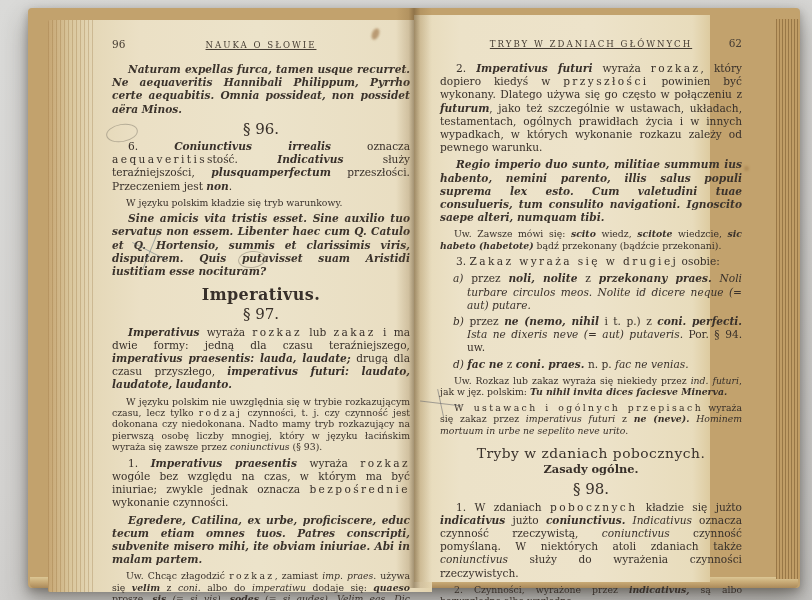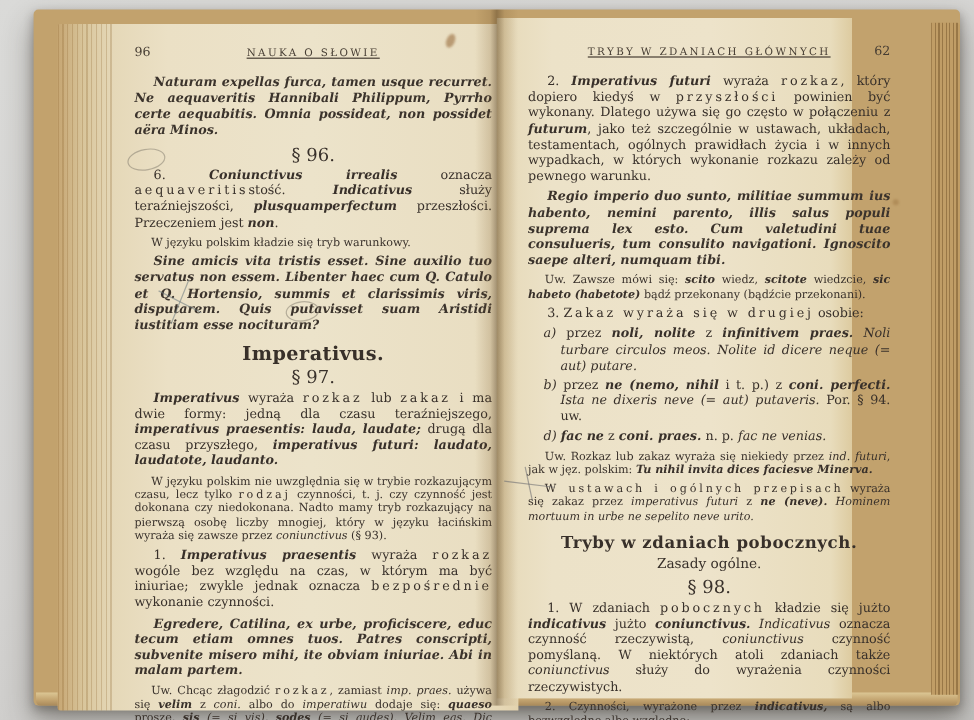--- a/index.html
+++ b/index.html
@@ -58,22 +58,22 @@
   .header-title{flex:1;text-align:center;letter-spacing:2px;font-size:8.6px;text-decoration:underline;}
   .header-num{width:32px;font-size:10.5px;}
   .header-num.right{text-align:right;}
   p{margin:4px 0;font-size:10.6px;line-height:13.2px;text-align:justify;}
   .p-body{text-indent:16px;}
   .p-example{text-indent:16px;font-style:italic;font-weight:bold;color:#3b332c;}
   .p-note{font-size:9.3px;line-height:11.4px;text-indent:14px;}
   .p-list{padding-left:27px;text-indent:-14px;margin:3px 0;}
   .p-section{text-align:center;text-indent:0;font-size:15px;margin:7px 0 4px;}
   .p-heading{text-align:center;font-weight:bold;font-size:16px;letter-spacing:.4px;margin:10px 0 2px;}
-  .p-heading-large{text-align:center;font-weight:bold;font-size:13.8px;letter-spacing:.5px;margin:11px 0 3px;}
-  .p-subheading{text-align:center;font-weight:normal;font-size:11.4px;margin:3px 0 1px;}
+  .p-heading-large{text-align:center;font-weight:normal;font-size:13.8px;letter-spacing:.5px;margin:11px 0 3px;}
+  .p-subheading{text-align:center;font-weight:bold;font-size:11.4px;margin:3px 0 1px;}
   .seg-i{font-style:italic;}
   .seg-bi{font-style:italic;font-weight:bold;}
   .seg-sp{letter-spacing:2.4px;}
   
   .pencil-ellipse{
     position:absolute;border:1.6px solid rgba(128,122,108,.5);border-radius:50%;
   }
   .circle-6{left:78px;top:116px;width:30px;height:16px;transform:rotate(-10deg);}
   .circle-97{left:210px;top:243px;width:26px;height:15px;transform:rotate(-6deg);}
   .pencil-cross{position:absolute;}
@@ -127,21 +127,21 @@
         <div class="page-header">
           <span class="header-num"></span>
           <span class="header-title">TRYBY W ZDANIACH GŁÓWNYCH</span>
           <span class="header-num right">62</span>
         </div>
         <div>
             <p class="p-body"><span>2. </span><span class="seg-bi">Imperativus futuri</span><span> wyraża </span><span class="seg-sp">rozkaz</span><span>, który dopiero kiedyś w </span><span class="seg-sp">przyszłości</span><span> powinien być wykonany. Dlatego używa się go często w połączeniu z </span><span class="seg-bi">futurum</span><span>, jako też szczególnie w ustawach, układach, testamentach, ogólnych prawidłach życia i w innych wypadkach, w których wykonanie rozkazu zależy od pewnego warunku.</span></p>
             <p class="p-example"><span>Regio imperio duo sunto, militiae summum ius habento, nemini parento, illis salus populi suprema lex esto. Cum valetudini tuae consulueris, tum consulito navigationi. Ignoscito saepe alteri, numquam tibi.</span></p>
             <p class="p-note"><span>Uw. Zawsze mówi się: </span><span class="seg-bi">scito</span><span> wiedz, </span><span class="seg-bi">scitote</span><span> wiedzcie, </span><span class="seg-bi">sic habeto (habetote)</span><span> bądź przekonany (bądźcie przekonani).</span></p>
             <p class="p-body"><span>3. </span><span class="seg-sp">Zakaz wyraża się w drugiej</span><span> osobie:</span></p>
-            <p class="p-list"><span class="seg-i">a)</span><span> przez </span><span class="seg-bi">noli, nolite</span><span> z </span><span class="seg-bi">infinitivem praes.</span><span> </span><span class="seg-i">Noli turbare circulos meos. Nolite id dicere neque (= aut) putare.</span></p>
+            <p class="p-list"><span class="seg-i">a)</span><span> przez </span><span class="seg-bi">noli, nolite</span><span> z </span><span class="seg-bi">przekonany praes.</span><span> </span><span class="seg-i">Noli turbare circulos meos. Nolite id dicere neque (= aut) putare.</span></p>
             <p class="p-list"><span class="seg-i">b)</span><span> przez </span><span class="seg-bi">ne (nemo, nihil</span><span> i t. p.) z </span><span class="seg-bi">coni. perfecti.</span><span> </span><span class="seg-i">Ista ne dixeris neve (= aut) putaveris.</span><span> Por. § 94. uw.</span></p>
             <p class="p-list"><span class="seg-i">d)</span><span> </span><span class="seg-bi">fac ne</span><span> z </span><span class="seg-bi">coni. praes.</span><span> n. p. </span><span class="seg-i">fac ne venias.</span></p>
             <p class="p-note"><span>Uw. Rozkaz lub zakaz wyraża się niekiedy przez </span><span class="seg-i">ind. futuri</span><span>, jak w jęz. polskim: </span><span class="seg-bi">Tu nihil invita dices faciesve Minerva.</span></p>
             <p class="p-note"><span class="seg-sp">W ustawach i ogólnych przepisach</span><span> wyraża się zakaz przez </span><span class="seg-i">imperativus futuri</span><span> z </span><span class="seg-bi">ne (neve).</span><span> </span><span class="seg-i">Hominem mortuum in urbe ne sepelito neve urito.</span></p>
             <p class="p-heading-large"><span>Tryby w zdaniach pobocznych.</span></p>
             <p class="p-subheading"><span>Zasady ogólne.</span></p>
             <p class="p-section"><span>§ 98.</span></p>
             <p class="p-body"><span>1. W zdaniach </span><span class="seg-sp">pobocznych</span><span> kładzie się jużto </span><span class="seg-bi">indicativus</span><span> jużto </span><span class="seg-bi">coniunctivus.</span><span> </span><span class="seg-i">Indicativus</span><span> oznacza czynność rzeczywistą, </span><span class="seg-i">coniunctivus</span><span> czynność pomyślaną. W niektórych atoli zdaniach także </span><span class="seg-i">coniunctivus</span><span> służy do wyrażenia czynności rzeczywistych.</span></p>
             <p class="p-note"><span>2. Czynności, wyrażone przez </span><span class="seg-bi">indicativus,</span><span> są albo bezwzględne albo względne; </span></p>
           </div>

